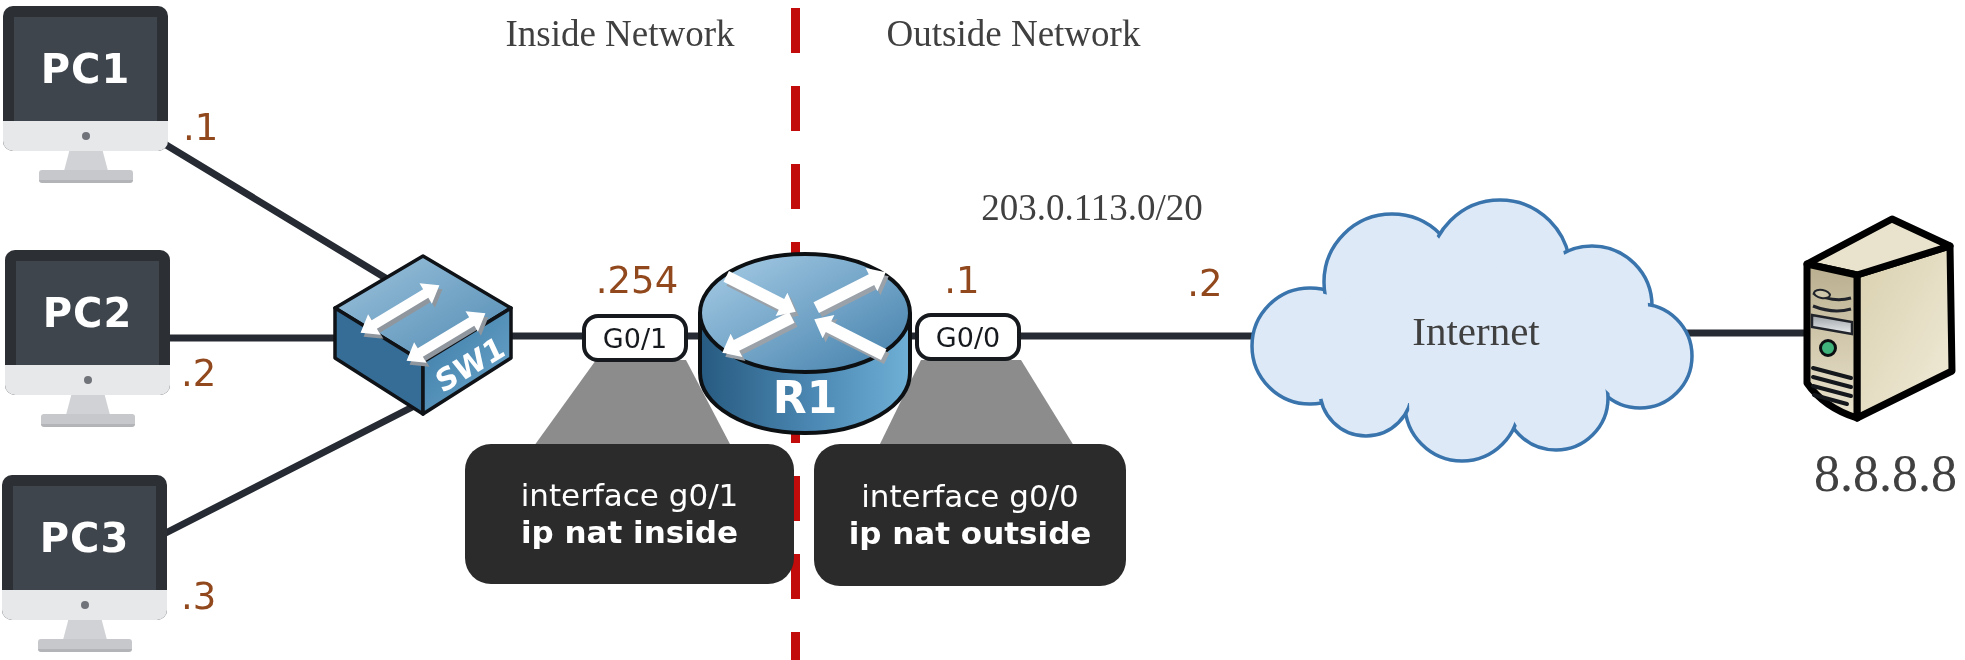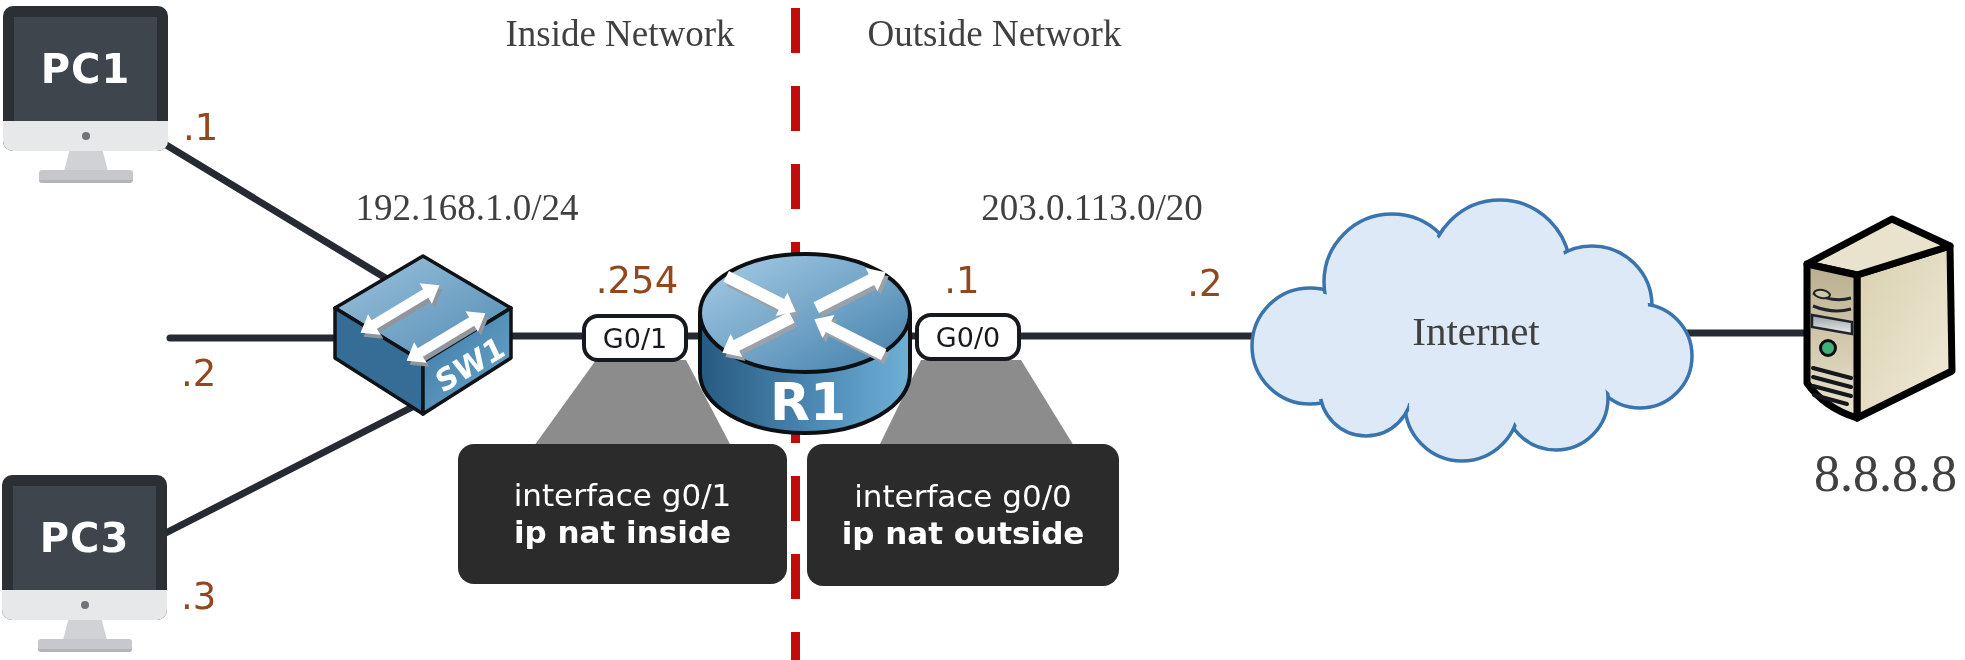--- a/index.html
+++ b/index.html
@@ -20,23 +20,23 @@
   .pc-cam{width:8px;height:8px;border-radius:50%;background:#707379;}
   .pc-neck{position:absolute;left:61px;top:145px;width:44px;height:20px;background:#d0d2d5;
            clip-path:polygon(12% 0,88% 0,100% 100%,0 100%);}
   .pc-base{position:absolute;left:36px;top:164px;width:94px;height:10px;background:#c6c8cb;
            border-radius:3px;border-bottom:3px solid #b2b4b7;}
   
   .pill{position:absolute;height:48px;background:#ffffff;border:4px solid #16191d;border-radius:16px;
         display:flex;align-items:center;justify-content:center;font-size:27px;color:#16191d;
         box-sizing:border-box;white-space:nowrap;}
   
-  .callout{position:absolute;background:#2b2b2b;border-radius:16px;color:#ffffff;
+  .callout{position:absolute;background:#2b2b2b;border-radius:26px;color:#ffffff;
            display:flex;flex-direction:column;align-items:center;justify-content:center;
-           line-height:1.2;font-size:31px;}
+           line-height:1.2;font-size:31px;margin-left:7px;}
   .callout .bold{font-weight:bold;}
   
   .devname{position:absolute;color:#ffffff;font-weight:bold;white-space:nowrap;}
 </style>
 </head>
 <body>
 
 <div id="stage">
 
   <svg class="abs" style="left:0;top:0" width="1965" height="660" viewBox="0 0 1965 660">
@@ -49,23 +49,22 @@
       <line x1="830" y1="336" x2="940" y2="336"></line>
       <line x1="1000" y1="336" x2="1280" y2="336"></line>
       <line x1="1670" y1="333" x2="1810" y2="333"></line>
     </g>
     <polygon points="596,360 686,360 731,446 534,446" fill="#8c8c8c"></polygon>
     <polygon points="921,360 1021,360 1074,446 879,446" fill="#8c8c8c"></polygon>
     <line x1="795.5" y1="8" x2="795.5" y2="660" stroke="#c20b0b" stroke-width="9" stroke-dasharray="45 33"></line>
   </svg>
 
   <div class="lbl center" style="left:440px;top:12px;width:360px">Inside Network</div>
-  <div class="lbl center" style="left:812px;top:12px;width:365px">Outside Network</div>
-
-  <div class="lbl center" style="left:317px;top:186px;width:300px">192.168.1.0/24</div>
+  <div class="lbl center" style="left:831px;top:12px;width:365px">Outside Network</div>
+
   <div class="lbl center" style="left:942px;top:186px;width:300px">203.0.113.0/20</div>
 
   <div class="callout" style="left:458px;top:444px;width:329px;height:140px">
     <div>interface g0/1</div>
     <div class="bold">ip nat inside</div>
   </div>
   <div class="callout" style="left:807px;top:444px;width:312px;height:142px">
     <div>interface g0/0</div>
     <div class="bold">ip nat outside</div>
   </div>
@@ -77,20 +76,32 @@
       </div>
       <div class="pc-chin">
           <i class="pc-cam"></i>
         </div>
     </div>
     <div class="pc-neck"></div>
     <div class="pc-base"></div>
   </div>
   <div class="ip" style="left:183px;top:106px">.1</div>
 
+  <div class="pc" style="left:5px;top:250px">
+    <div class="pc-frame">
+      <div class="pc-screen">
+        <span class="pc-label">PC2</span>
+      </div>
+      <div class="pc-chin">
+          <i class="pc-cam"></i>
+        </div>
+    </div>
+    <div class="pc-neck"></div>
+    <div class="pc-base"></div>
+  </div>
   <div class="ip" style="left:181px;top:352px">.2</div>
 
   <div class="pc" style="left:2px;top:475px">
     <div class="pc-frame">
       <div class="pc-screen">
         <span class="pc-label">PC3</span>
       </div>
       <div class="pc-chin">
           <i class="pc-cam"></i>
         </div>
@@ -152,21 +163,21 @@
         <polygon points="-39,-6 23,-6 23,-13 39,0 23,13 23,6 -39,6" transform="translate(152,87) rotate(207)"></polygon>
       </g>
       <g fill="#ffffff">
         <polygon points="-39,-6 23,-6 23,-13 39,0 23,13 23,6 -39,6" transform="translate(64,44) rotate(27)"></polygon>
         <polygon points="-39,-6 23,-6 23,-13 39,0 23,13 23,6 -39,6" transform="translate(154,40) rotate(-27)"></polygon>
         <polygon points="-39,-6 23,-6 23,-13 39,0 23,13 23,6 -39,6" transform="translate(60,85) rotate(153)"></polygon>
         <polygon points="-39,-6 23,-6 23,-13 39,0 23,13 23,6 -39,6" transform="translate(152,87) rotate(207)"></polygon>
       </g>
     </g>
   </svg>
-  <div class="devname center" style="left:770px;top:372px;width:70px;font-size:52px">R1</div>
+  <div class="devname center" style="left:770px;top:372px;width:70px;font-size:44px">R1</div>
 
   <div class="ip center" style="left:912px;top:259px;width:100px">.1</div>
   <div class="pill" style="left:915px;top:313px;width:106px">G0/0</div>
   <div class="ip center" style="left:1155px;top:262px;width:100px">.2</div>
 
   <svg class="abs" style="left:1240px;top:198px" width="462" height="272" viewBox="0 0 462 272">
     <g stroke="#3a74ad" stroke-width="3.5" fill="#dde9f7">
       <circle cx="70" cy="148" r="58"></circle>
       <circle cx="152" cy="84" r="68"></circle>
       <circle cx="260" cy="72" r="70"></circle>

